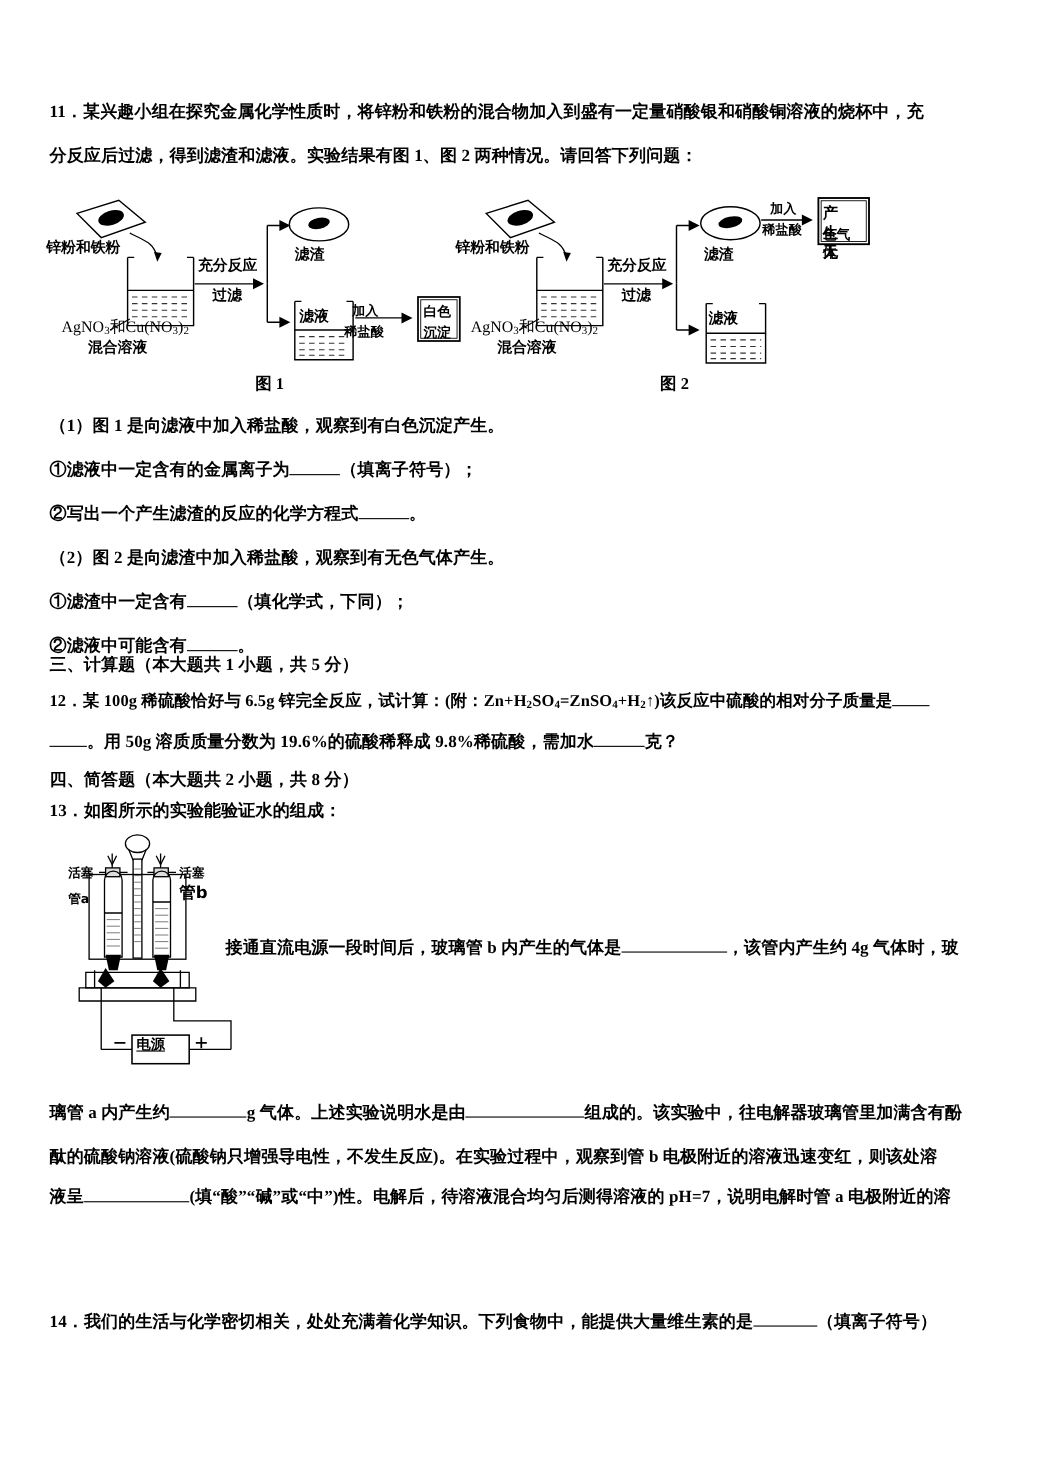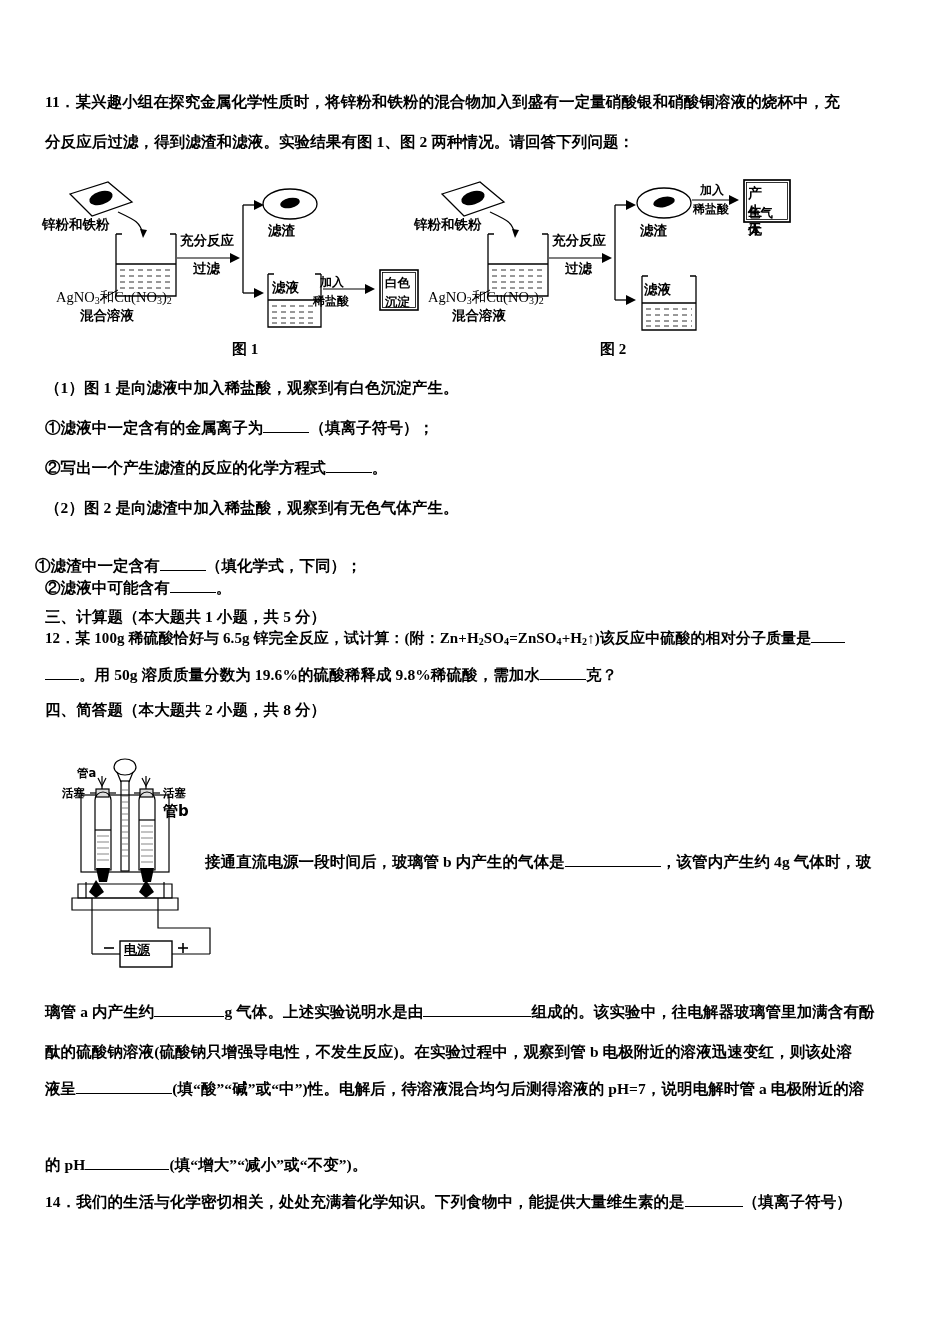--- a/index.html
+++ b/index.html
@@ -212,39 +212,40 @@
   <div class="txt" style="left:45px; top:418px;">
     <span>①滤液中一定含有的金属离子为</span><span class="blank b5"></span><span>（填离子符号）；</span>
   </div>
 
   <div class="txt" style="left:45px; top:458px;">
     <span>②写出一个产生滤渣的反应的化学方程式</span><span class="blank b5"></span><span>。</span>
   </div>
 
   <div class="txt" style="left:45px; top:498px;">（2）图 2 是向滤渣中加入稀盐酸，观察到有无色气体产生。</div>
 
-  <div class="txt" style="left:35px; top:538px;margin-top:18px;">
+  <div class="txt" style="left:45px; top:538px;">
     <span>①滤渣中一定含有</span><span class="blank b5"></span><span>（填化学式，下同）；</span>
   </div>
 
   <div class="txt" style="left:45px; top:578px;">
     <span>②滤液中可能含有</span><span class="blank b5"></span><span>。</span>
   </div>
 
-  <div class="txt" style="left:45px; top:595px;margin-top:12px;">三、计算题（本大题共 1 小题，共 5 分）</div>
+  <div class="txt" style="left:45px; top:595px;">三、计算题（本大题共 1 小题，共 5 分）</div>
 
   <div class="txt" style="left:45px; top:628px; font-size:15px;">
     <span>12．某 100g 稀硫酸恰好与 6.5g 锌完全反应，试计算：(附：Zn+H</span><sub>2</sub><span>SO</span><sub>4</sub><span>=ZnSO</span><sub>4</sub><span>+H</span><sub>2</sub><span>↑)该反应中硫酸的相对分子质量是</span><span class="blank b4"></span>
   </div>
 
   <div class="txt" style="left:45px; top:665px;">
     <span class="blank b4"></span><span>。用 50g 溶质质量分数为 19.6%的硫酸稀释成 9.8%稀硫酸，需加水</span><span class="blank b5"></span><span>克？</span>
   </div>
 
   <div class="txt" style="left:45px; top:700px;">四、简答题（本大题共 2 小题，共 8 分）</div>
+  <div class="txt" style="left:45px; top:728px;">13．如图所示的实验能验证水的组成：</div>
 
   <div class="fig" style="left:60px; top:758px;">
     <svg width="230" height="230" viewBox="0 0 230 230">
 
       <g fill="none" stroke="#000" stroke-width="1.2">
         <ellipse cx="65" cy="9" rx="11" ry="8"></ellipse>
         <path d="M57 14 L61 24 M73 14 L69 24"></path>
         <rect x="61" y="23" width="8" height="90"></rect>
       </g>
 
@@ -330,41 +331,38 @@
       <rect x="60" y="183" width="52" height="26" fill="#fff" stroke="#000" stroke-width="1.4"></rect>
 
       <line x1="44" y1="190" x2="54" y2="190" stroke="#000" stroke-width="1.6"></line>
       <g stroke="#000" stroke-width="1.6">
         <line x1="118" y1="190" x2="128" y2="190"></line>
         <line x1="123" y1="185" x2="123" y2="195"></line>
       </g>
     </svg>
   </div>
   <div class="hand" style="position:absolute; left:62px; top:786px; font-size:11.5px;">活塞</div>
-  <div class="hand" style="position:absolute; left:62px; top:766px; font-size:11.5px;margin-left:15px;">管a</div>
+  <div class="hand" style="position:absolute; left:62px; top:810px; font-size:11.5px;">管a</div>
   <div class="hand" style="position:absolute; left:163px; top:786px; font-size:11.5px;">活塞</div>
   <div class="hand" style="position:absolute; left:163px; top:802px; font-size:15px;">管b</div>
   <div class="hand" style="position:absolute; left:124px; top:941px; font-size:13px;text-decoration:underline;">电源</div>
 
   <div class="txt" style="left:205px; top:852px;">
     <span>接通直流电源一段时间后，玻璃管 b 内产生的气体是</span><span class="blank b9"></span><span>，该管内产生约 4g 气体时，玻</span>
   </div>
 
   <div class="txt" style="left:45px; top:1002px;">
     <span>璃管 a 内产生约</span><span class="blank b7"></span><span>g 气体。上述实验说明水是由</span><span class="blank b10"></span><span>组成的。该实验中，往电解器玻璃管里加满含有酚</span>
   </div>
 
   <div class="txt" style="left:45px; top:1042px;">酞的硫酸钠溶液(硫酸钠只增强导电性，不发生反应)。在实验过程中，观察到管 b 电极附近的溶液迅速变红，则该处溶</div>
 
   <div class="txt" style="left:45px; top:1079px;">
     <span>液呈</span><span class="blank b9"></span><span>(填“酸”“碱”或“中”)性。电解后，待溶液混合均匀后测得溶液的 pH=7，说明电解时管 a 电极附近的溶</span>
   </div>
 
 
-  <div class="txt" style="left:45px; top:1155px;">
-    <span>的 pH</span><span class="blank b8"></span><span>(填“增大”“减小”或“不变”)。</span>
-  </div>
 
   <div class="txt" style="left:45px; top:1192px;">
     <span>14．我们的生活与化学密切相关，处处充满着化学知识。下列食物中，能提供大量维生素的是</span><span class="blank b6"></span><span>（填离子符号）</span>
   </div>
 
 </div>
 
 </body></html>

